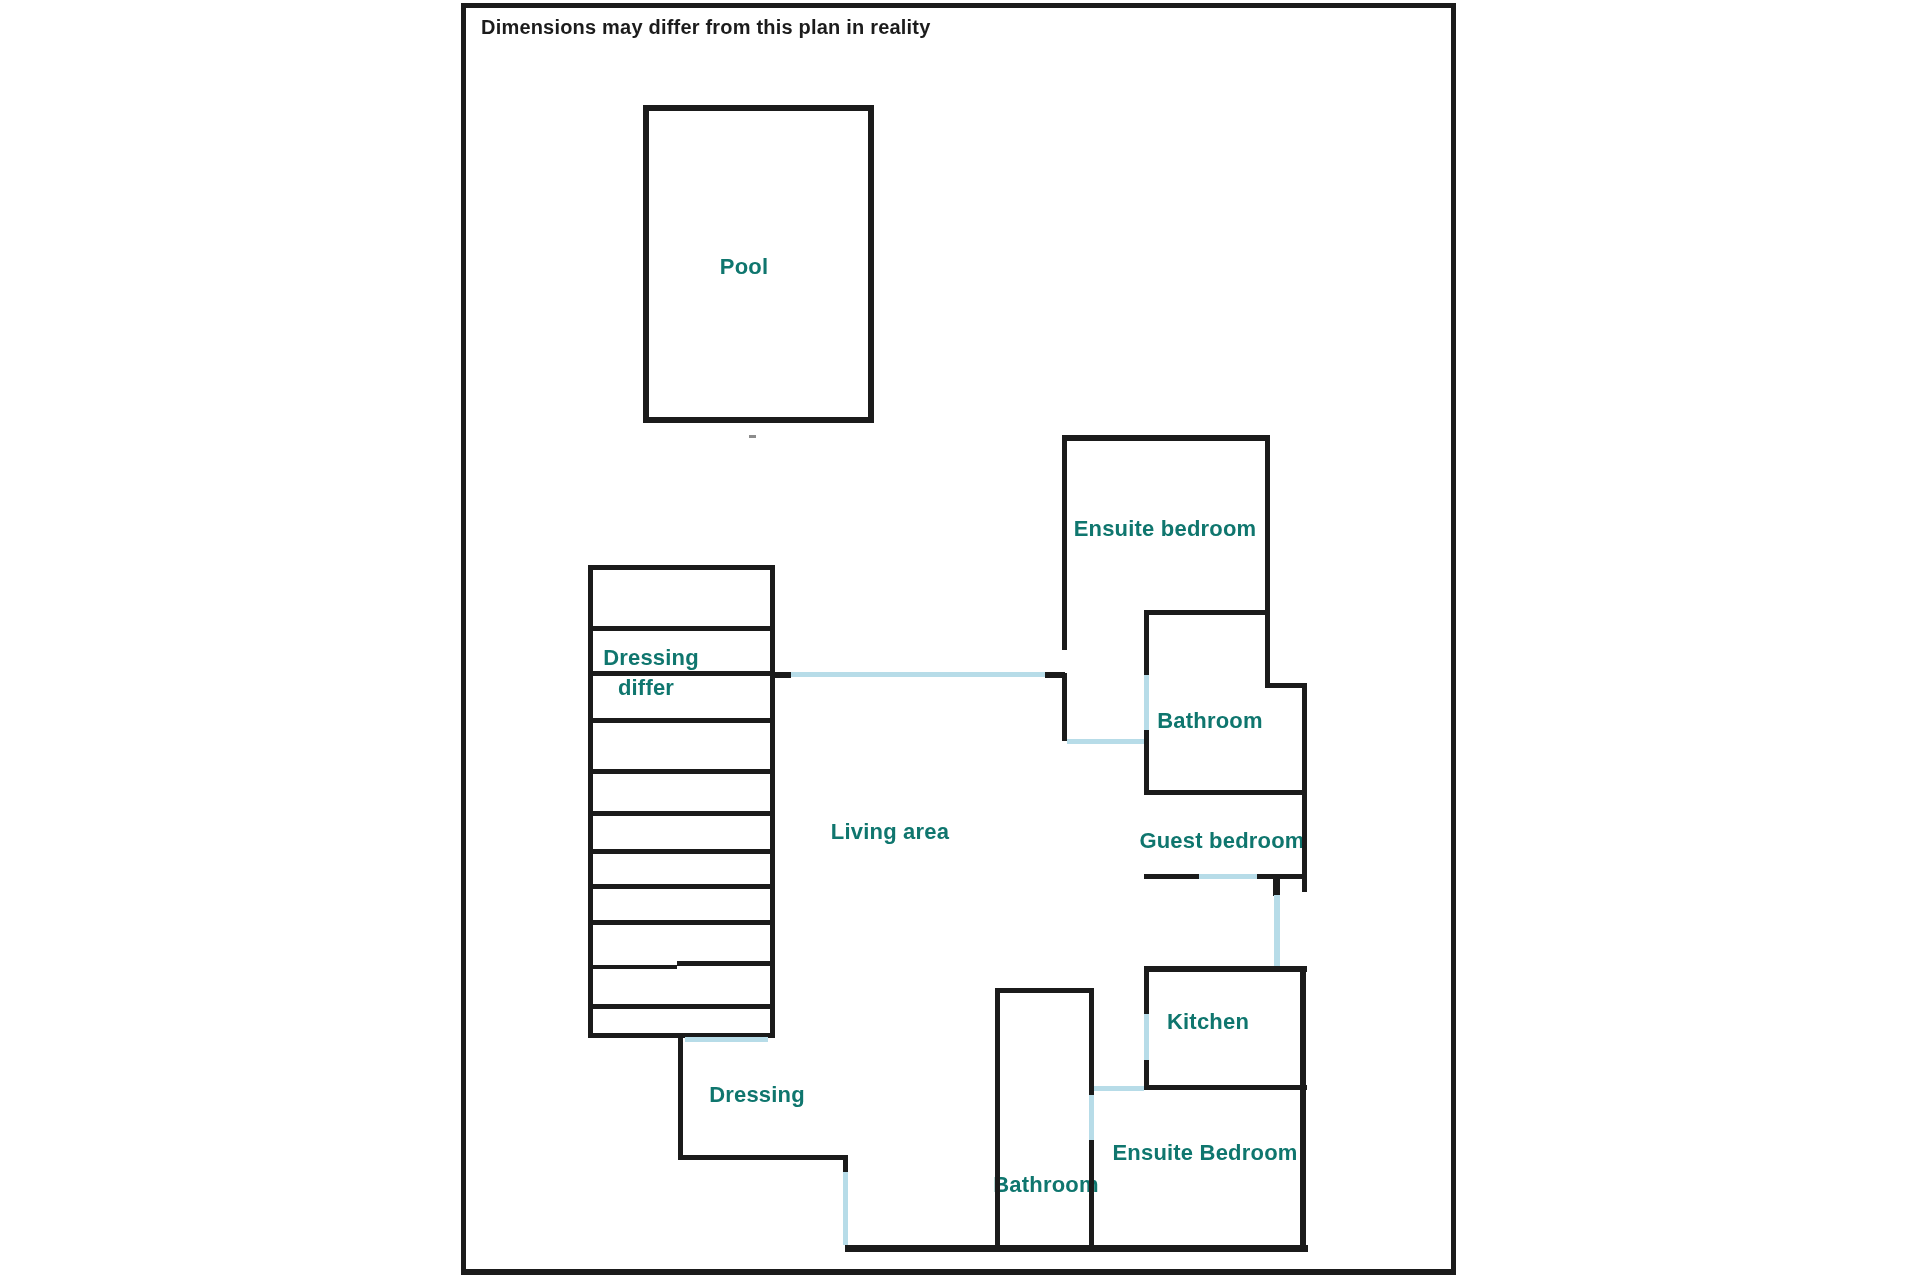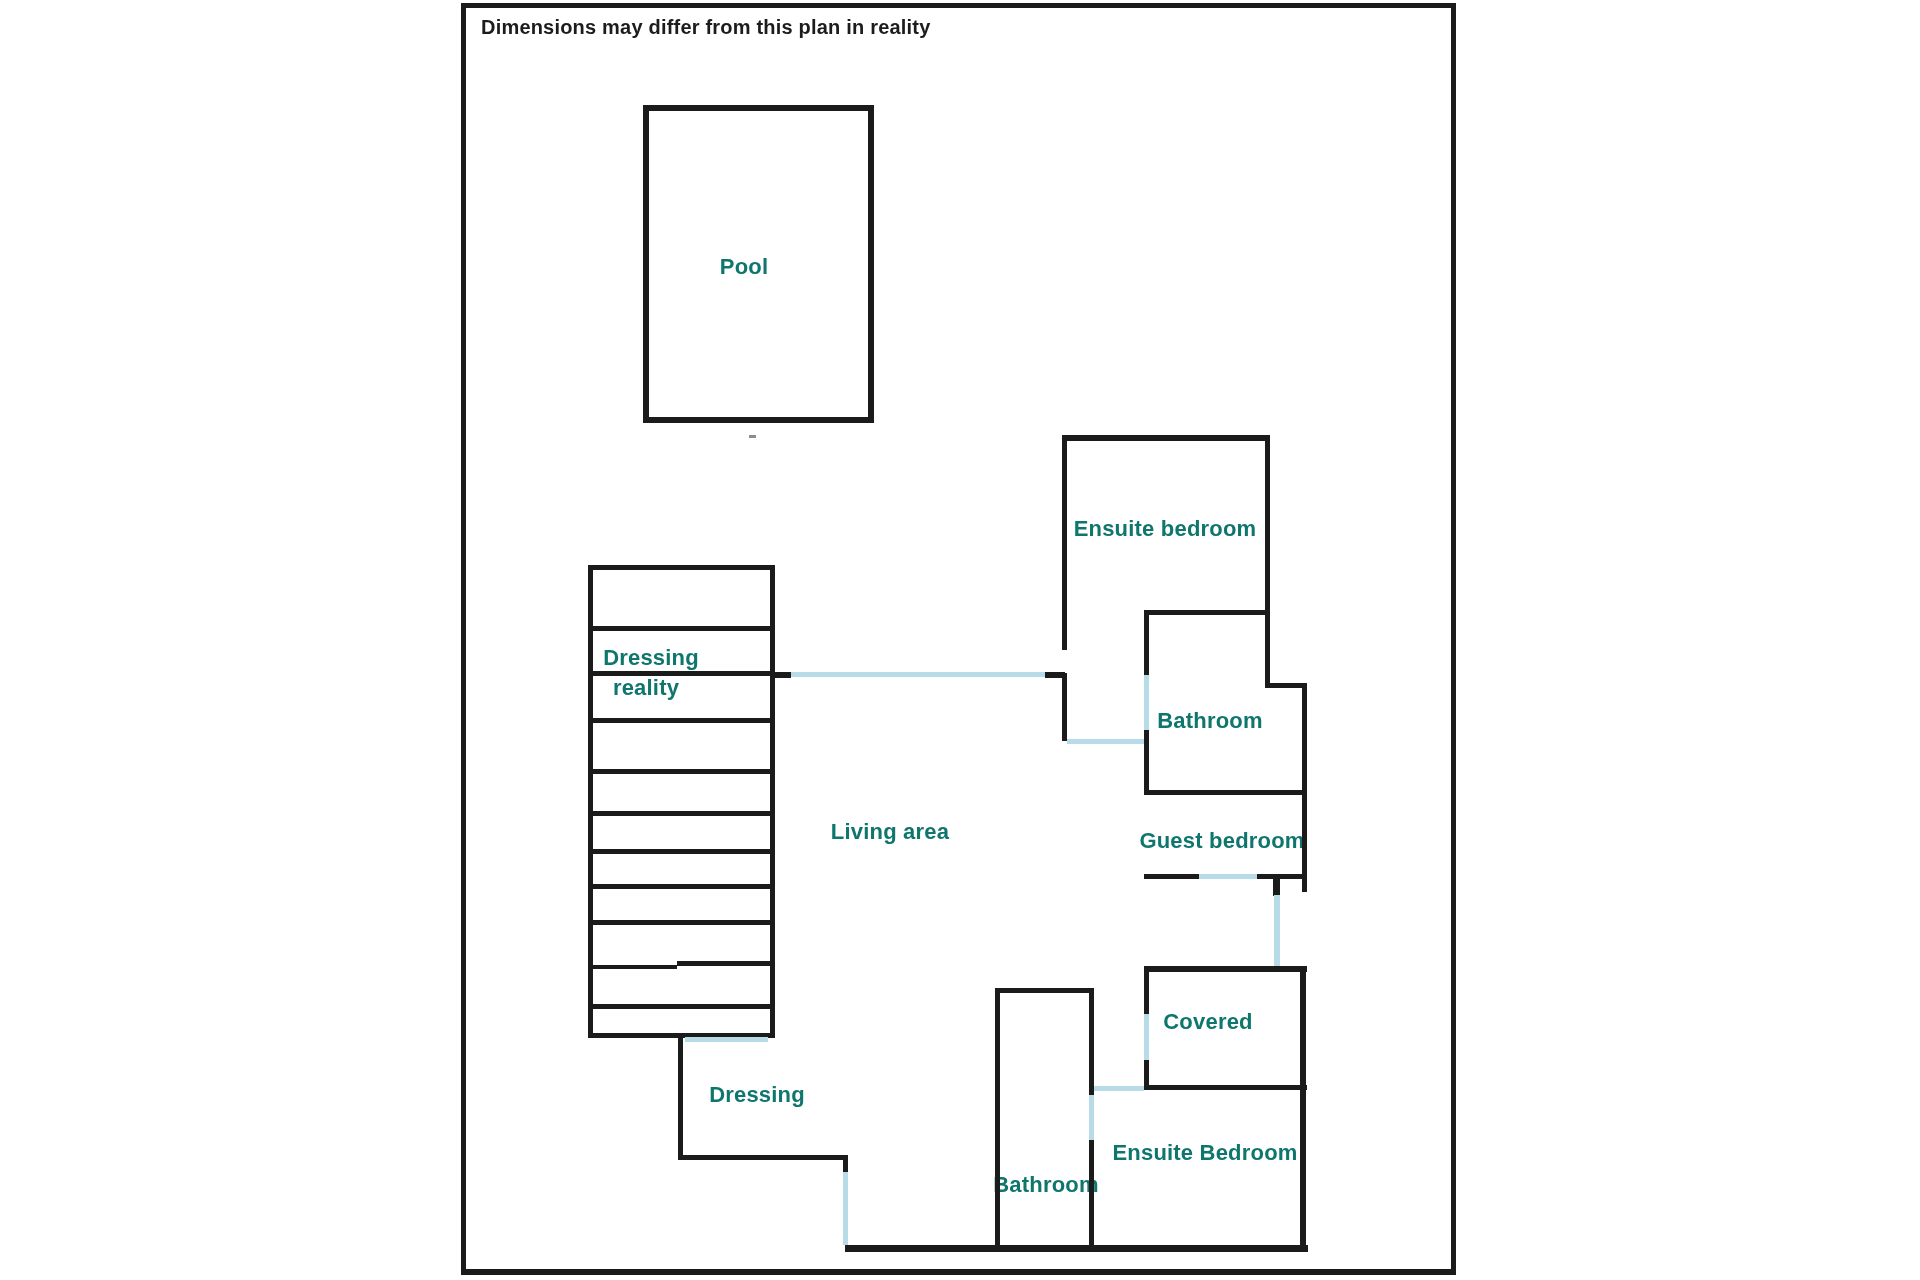--- a/index.html
+++ b/index.html
@@ -54,33 +54,33 @@
 </head>
 <body>
 
 <div id="stage">
   <div class="plan-title">Dimensions may differ from this plan in reality</div>
 
   <div class="room-label" id="label-pool">Pool</div>
 
   <div class="room-label" id="label-covered">Dressing</div>
 
-  <div class="room-label" id="label-terrace">reality</div>
+  <div class="room-label" id="label-terrace">differ</div>
 
   <div class="room-label" id="label-living">Living area</div>
 
   <div class="room-label" id="label-kitchen">Dressing</div>
 
   <div class="room-label" id="label-ensuite-top">Ensuite bedroom</div>
 
   <div class="room-label" id="label-bathroom-top">Bathroom</div>
 
   <div class="room-label" id="label-guest-toilet">Guest bedroom</div>
 
-  <div class="room-label" id="label-dressing">Covered</div>
+  <div class="room-label" id="label-dressing">Kitchen</div>
 
   <div class="room-label" id="label-ensuite-bottom">Ensuite Bedroom</div>
 
   <div class="room-label" id="label-bathroom-bottom">Bathroom</div>
 <div class="seg wall" style="left: 461px; top: 3px; width: 995px; height: 5px;"></div>
     <div class="seg wall" style="left: 461px; top: 1269px; width: 995px; height: 6px;"></div>
     <div class="seg wall" style="left: 461px; top: 3px; width: 5px; height: 1272px;"></div>
     <div class="seg wall" style="left: 1451px; top: 3px; width: 5px; height: 1272px;"></div>
     <div class="seg wall" style="left: 643px; top: 105px; width: 231px; height: 6px;"></div>
     <div class="seg wall" style="left: 643px; top: 417px; width: 231px; height: 6px;"></div>

